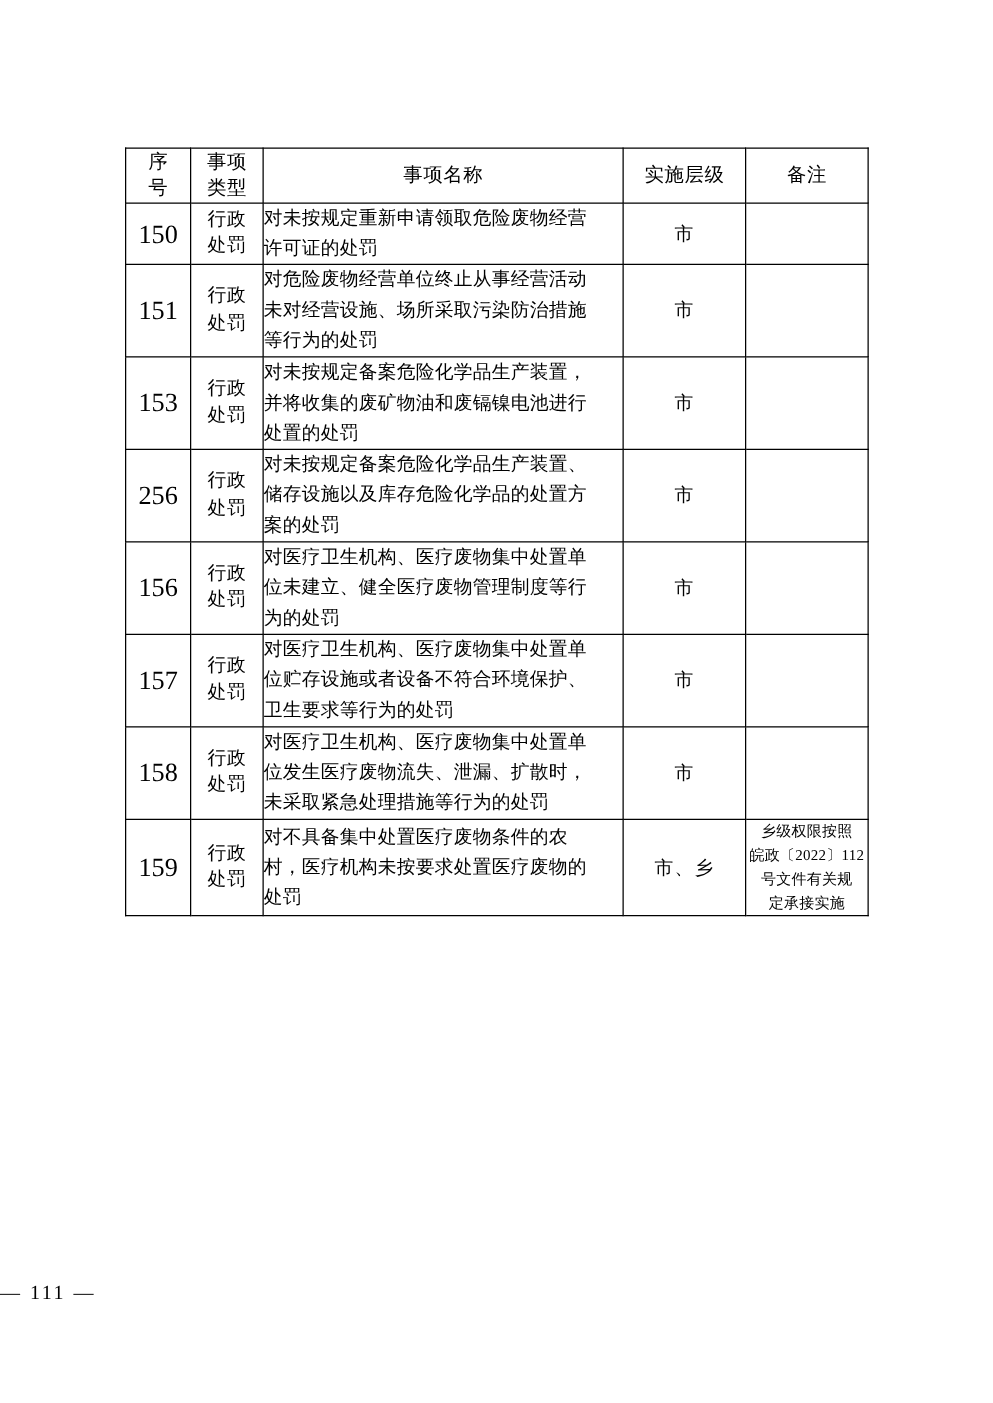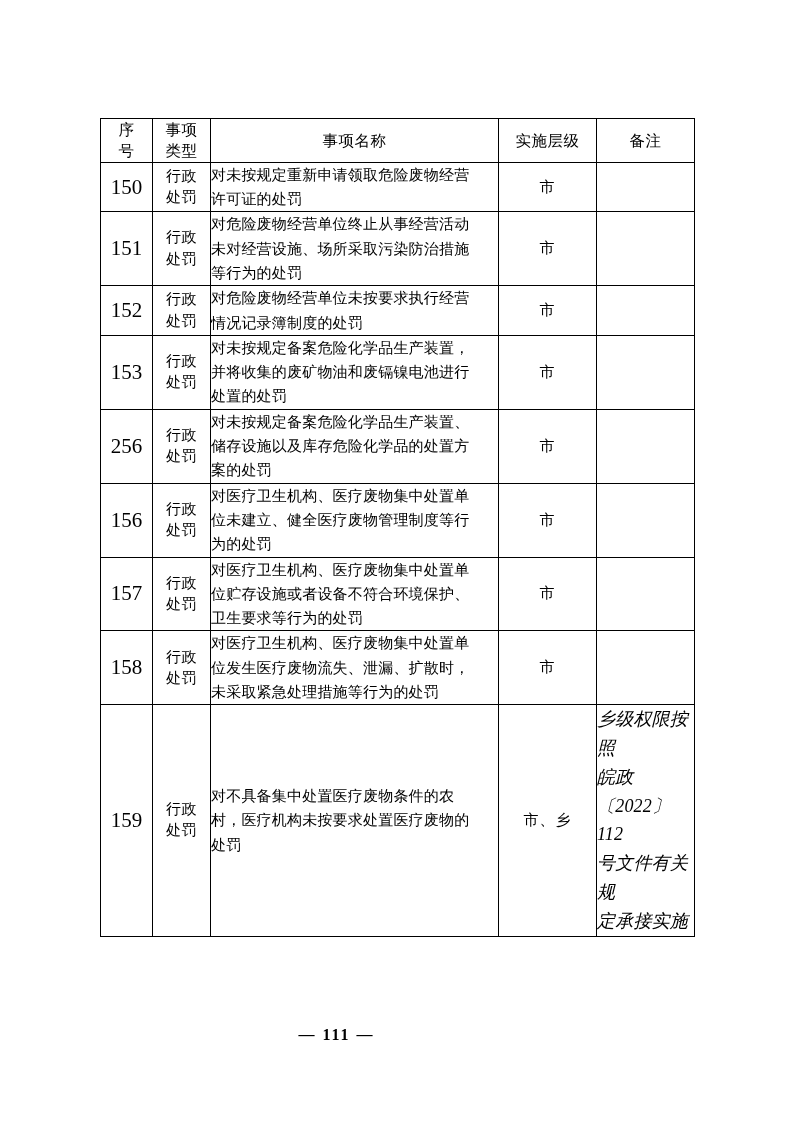--- a/index.html
+++ b/index.html
@@ -65,39 +65,38 @@
     letter-spacing: 0.2px;
     margin-left: 19px;
   }
   .cell-level {
     text-align: center;
     font-size: 15px;
     padding: 6px 2px;
     letter-spacing: 1px;
   }
   .cell-remark {
-    font-size: 18px;
+    text-align: center;
+    font-size: 12px;
     line-height: 1.6;
     padding: 6px 4px;
     letter-spacing: 0.2px;
-    font-style: italic;
   }
   .two-line {
     display: block;
   }
   .footer {
     position: absolute;
     left: 0;
     right: 17px;
     bottom: 78px;
-    text-align: center;
+    text-align: left;
     padding-right: 104px;
     font-size: 16px;
     letter-spacing: 2px;
-    font-weight: bold;
   }
 </style>
 </head>
 <body>
 
 <div class="page">
 
   <table class="doc-table">
     <colgroup>
       <col class="col-seq">
@@ -145,33 +144,20 @@
         </td>
         <td class="cell-name">
           <span class="two-line">对危险废物经营单位终止从事经营活动</span>
           <span class="two-line">未对经营设施、场所采取污染防治措施</span>
           <span class="two-line">等行为的处罚</span>
         </td>
         <td class="cell-level">市</td>
         <td class="cell-remark"></td>
       </tr>
 
-      <tr>
-        <td class="cell-seq">152</td>
-        <td class="cell-type">
-          <span class="two-line">行政</span>
-          <span class="two-line">处罚</span>
-        </td>
-        <td class="cell-name">
-          <span class="two-line">对危险废物经营单位未按要求执行经营</span>
-          <span class="two-line">情况记录簿制度的处罚</span>
-        </td>
-        <td class="cell-level">市</td>
-        <td class="cell-remark"></td>
-      </tr>
 
       <tr>
         <td class="cell-seq">153</td>
         <td class="cell-type">
           <span class="two-line">行政</span>
           <span class="two-line">处罚</span>
         </td>
         <td class="cell-name">
           <span class="two-line">对未按规定备案危险化学品生产装置，</span>
           <span class="two-line">并将收集的废矿物油和废镉镍电池进行</span>

